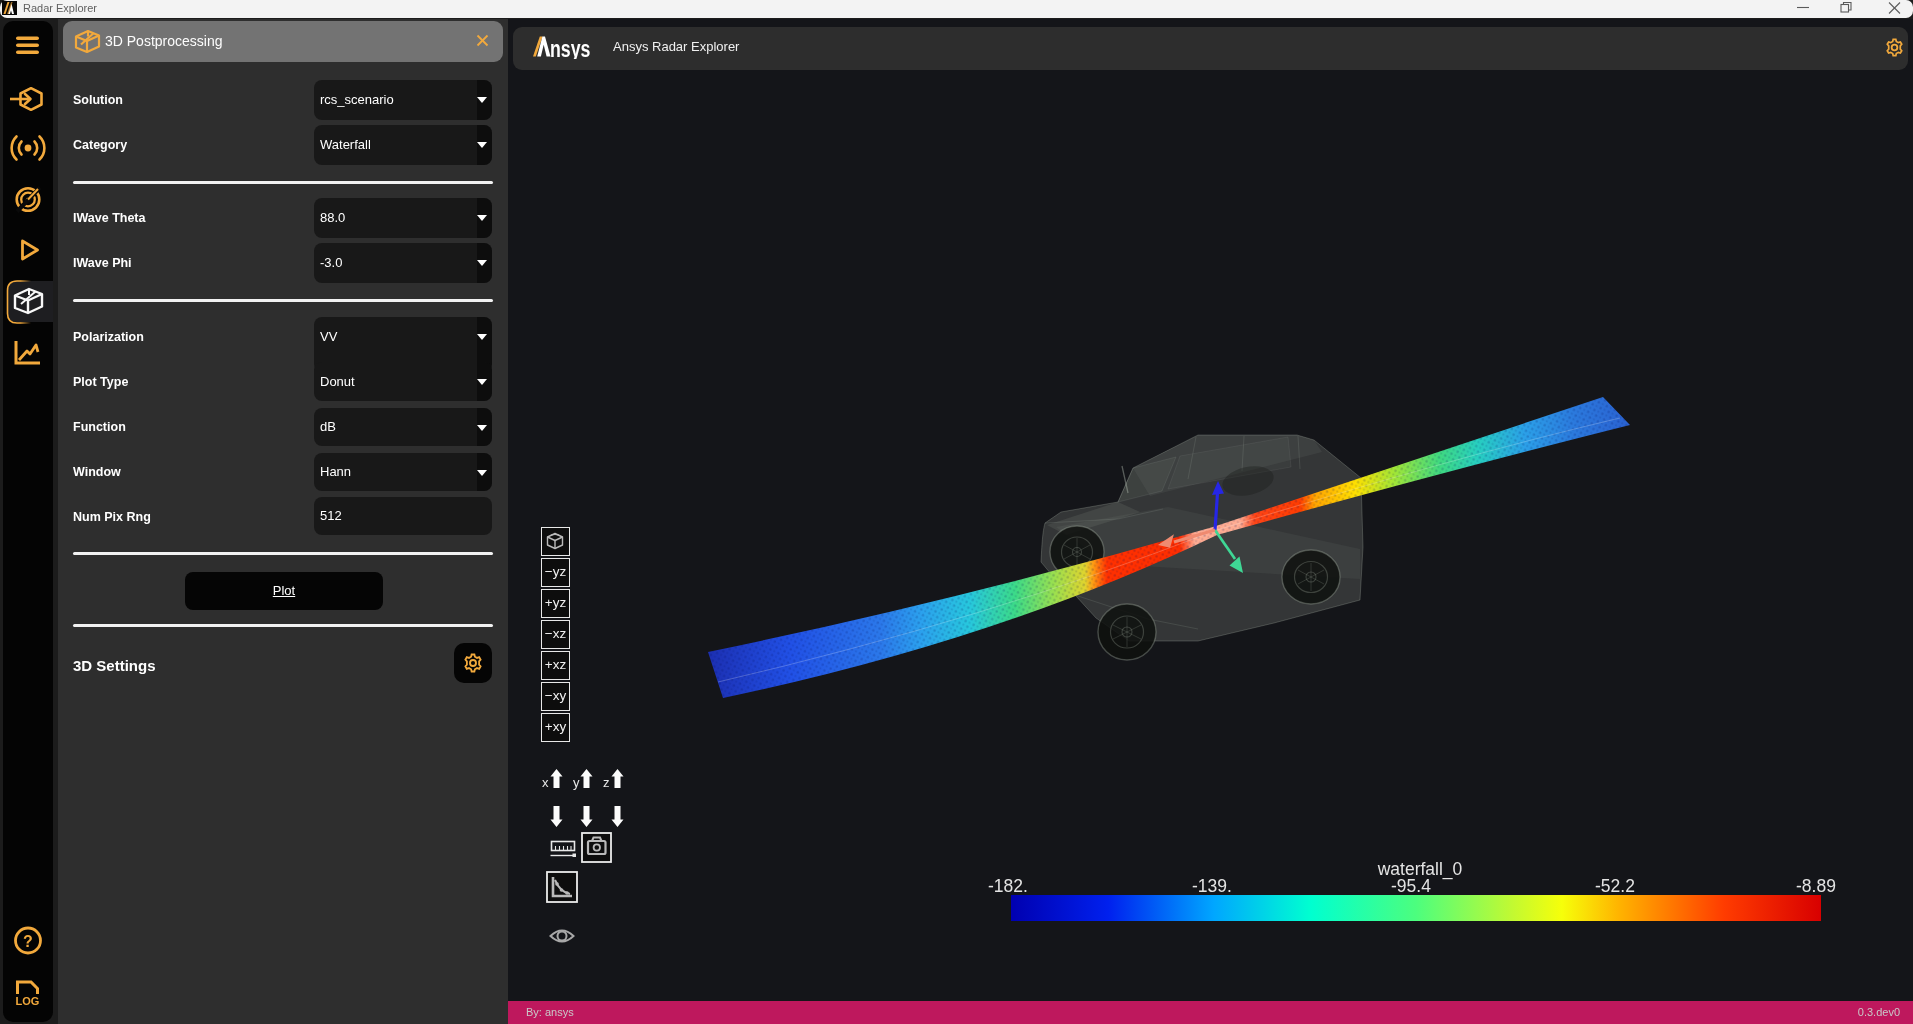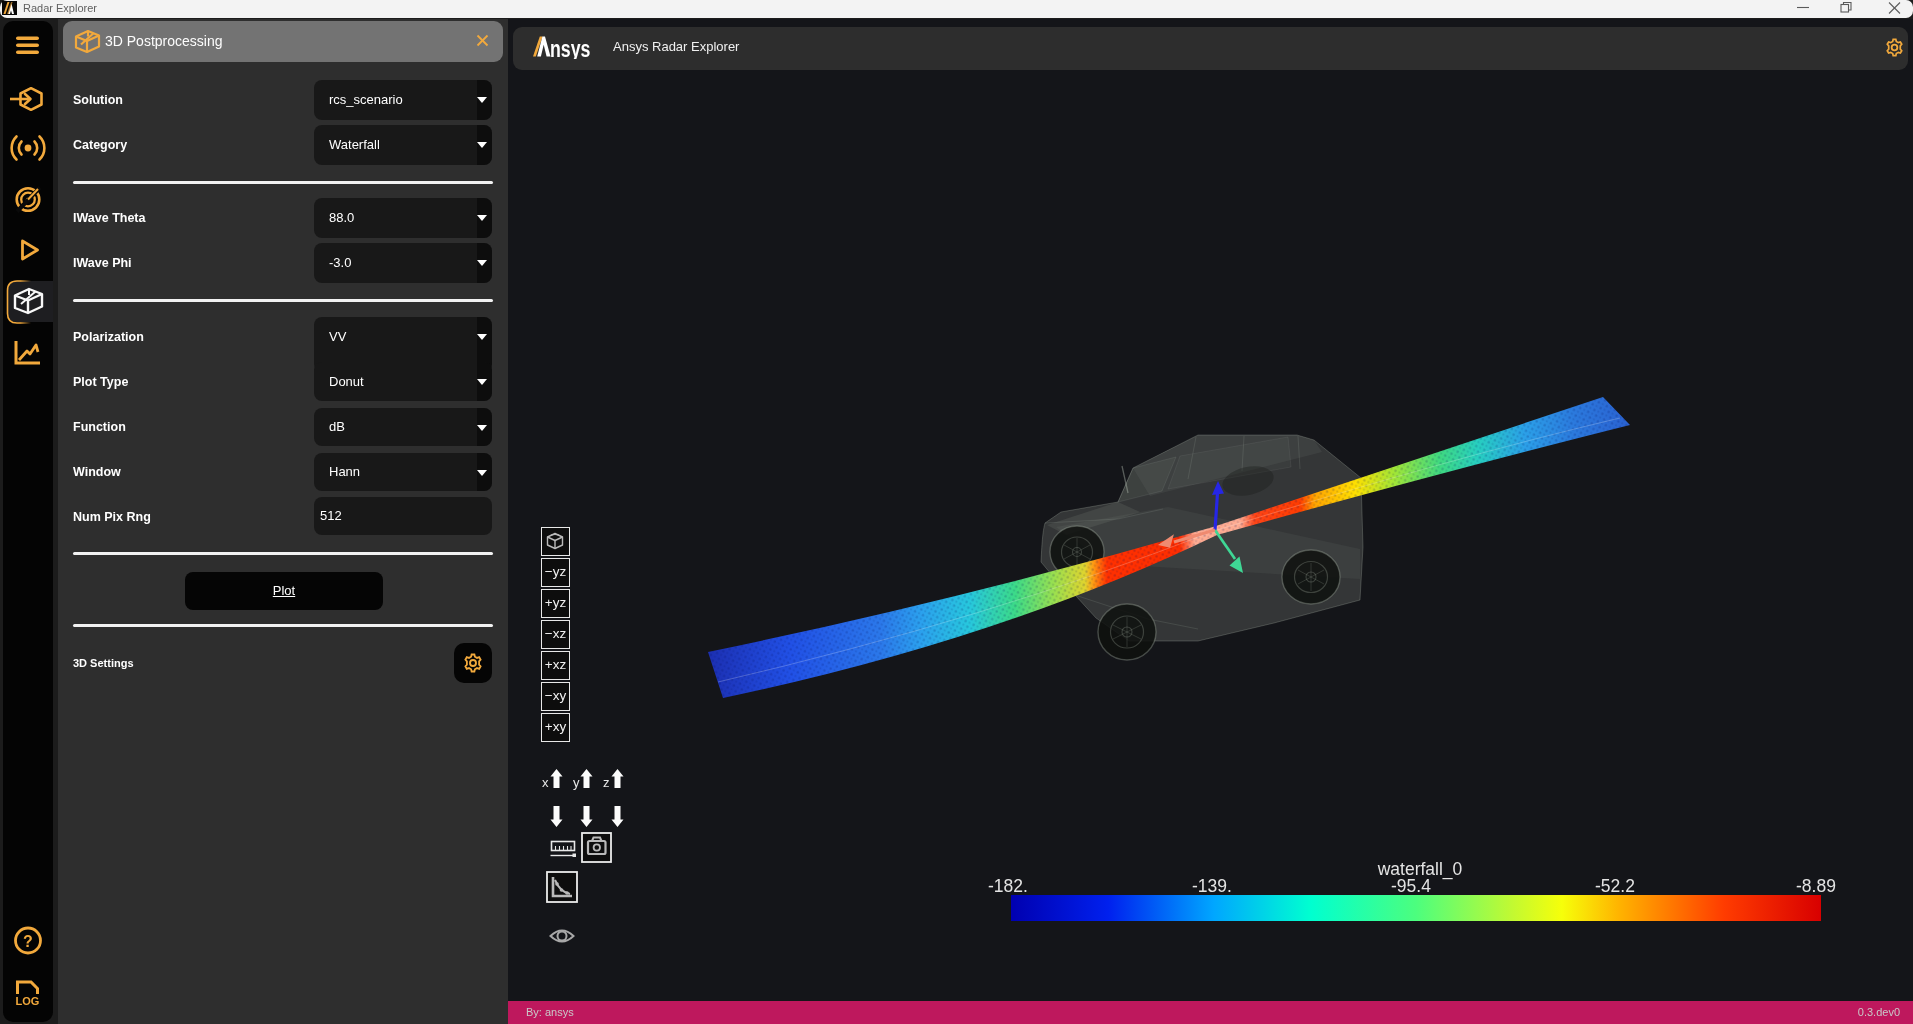--- a/index.html
+++ b/index.html
@@ -21,21 +21,21 @@
   #seltab { position:absolute; left:4px; top:260px; width:46px; height:41px; background:#1e1e21;
      border-radius:9px 0 0 9px; }
   #seltab2 { position:absolute; left:30px; top:260px; width:20px; height:41px; background:#1e1e21; }
 
   
   #panel { position:absolute; left:58px; top:1px; width:450px; height:1005px; background:#2e2e2e; }
   #phead { position:absolute; left:5px; top:2px; width:440px; height:41px; background:#737373; border-radius:9px; }
   #phead .t { position:absolute; left:42px; top:12px; font-size:14px; color:#fdfdfd; }
   .plabel { position:absolute; left:15px; font-size:12.5px; font-weight:bold; color:#fff; }
   .drop { position:absolute; left:256px; width:178px; height:40px; background:#181818; border-radius:8px;
-          color:#fff; font-size:13px; line-height:40px; padding-left:15px; }
+          color:#fff; font-size:13px; line-height:40px; padding-left:6px; }
   .drop .caret { position:absolute; right:5px; top:17px; width:0; height:0;
           border-left:5px solid transparent; border-right:5px solid transparent; border-top:6.5px solid #fff; }
   .drop .edge { position:absolute; right:0; top:0; width:15px; height:100%; background:rgba(5,5,5,.55); border-radius:0 8px 8px 0; }
   .psep { position:absolute; left:15px; width:420px; height:3px; background:#f2f2f2; border-radius:2px; }
   #plotbtn { position:absolute; left:127px; top:553px; width:198px; height:38px; background:#050505; border-radius:8px;
       color:#fff; font-size:13px; text-align:center; line-height:38px;text-decoration:underline; }
   #gearbtn { position:absolute; left:396px; top:624px; width:38px; height:40px; background:#050505; border-radius:10px; }
 
   
   #main { position:absolute; left:508px; top:1px; width:1405px; height:1005px; background:#141519; }
@@ -193,21 +193,21 @@
       <div class="drop" style="top:343px;height:39px;line-height:39px">Donut<span class="edge"></span><span class="caret"></span></div>
       <div class="plabel" style="top:401px">Function</div>
       <div class="drop" style="top:389px;height:38px;line-height:38px">dB<span class="edge"></span><span class="caret"></span></div>
       <div class="plabel" style="top:446px">Window</div>
       <div class="drop" style="top:434px;height:38px;line-height:38px">Hann<span class="edge"></span><span class="caret"></span></div>
       <div class="plabel" style="top:491px">Num Pix Rng</div>
       <div class="drop" style="top:478px;height:38px;line-height:38px;padding-left:6px">512</div>
       <div class="psep" style="top:533px"></div>
       <div id="plotbtn">Plot</div>
       <div class="psep" style="top:605px"></div>
-      <div class="plabel" style="top:638px;font-size:11px">3D Settings</div>
+      <div class="plabel" style="top:638px;font-size:15px">3D Settings</div>
       <div id="gearbtn">
         <svg style="position:absolute;left:9px;top:10px" width="20" height="20" viewBox="0 0 20 20">
           <g stroke="#f2a93c" stroke-width="1.8" fill="none">
             <path d="M8.6 1.5 L11.4 1.5 L11.9 3.7 L14 4.9 L16.2 4.2 L17.6 6.6 L16.1 8.3 L16.1 11.7 L17.6 13.4 L16.2 15.8 L14 15.1 L11.9 16.3 L11.4 18.5 L8.6 18.5 L8.1 16.3 L6 15.1 L3.8 15.8 L2.4 13.4 L3.9 11.7 L3.9 8.3 L2.4 6.6 L3.8 4.2 L6 4.9 L8.1 3.7 Z"></path>
             <circle cx="10" cy="10" r="3" stroke-width="1.9"></circle>
           </g>
         </svg>
       </div>
     </div>
     <div id="main">

